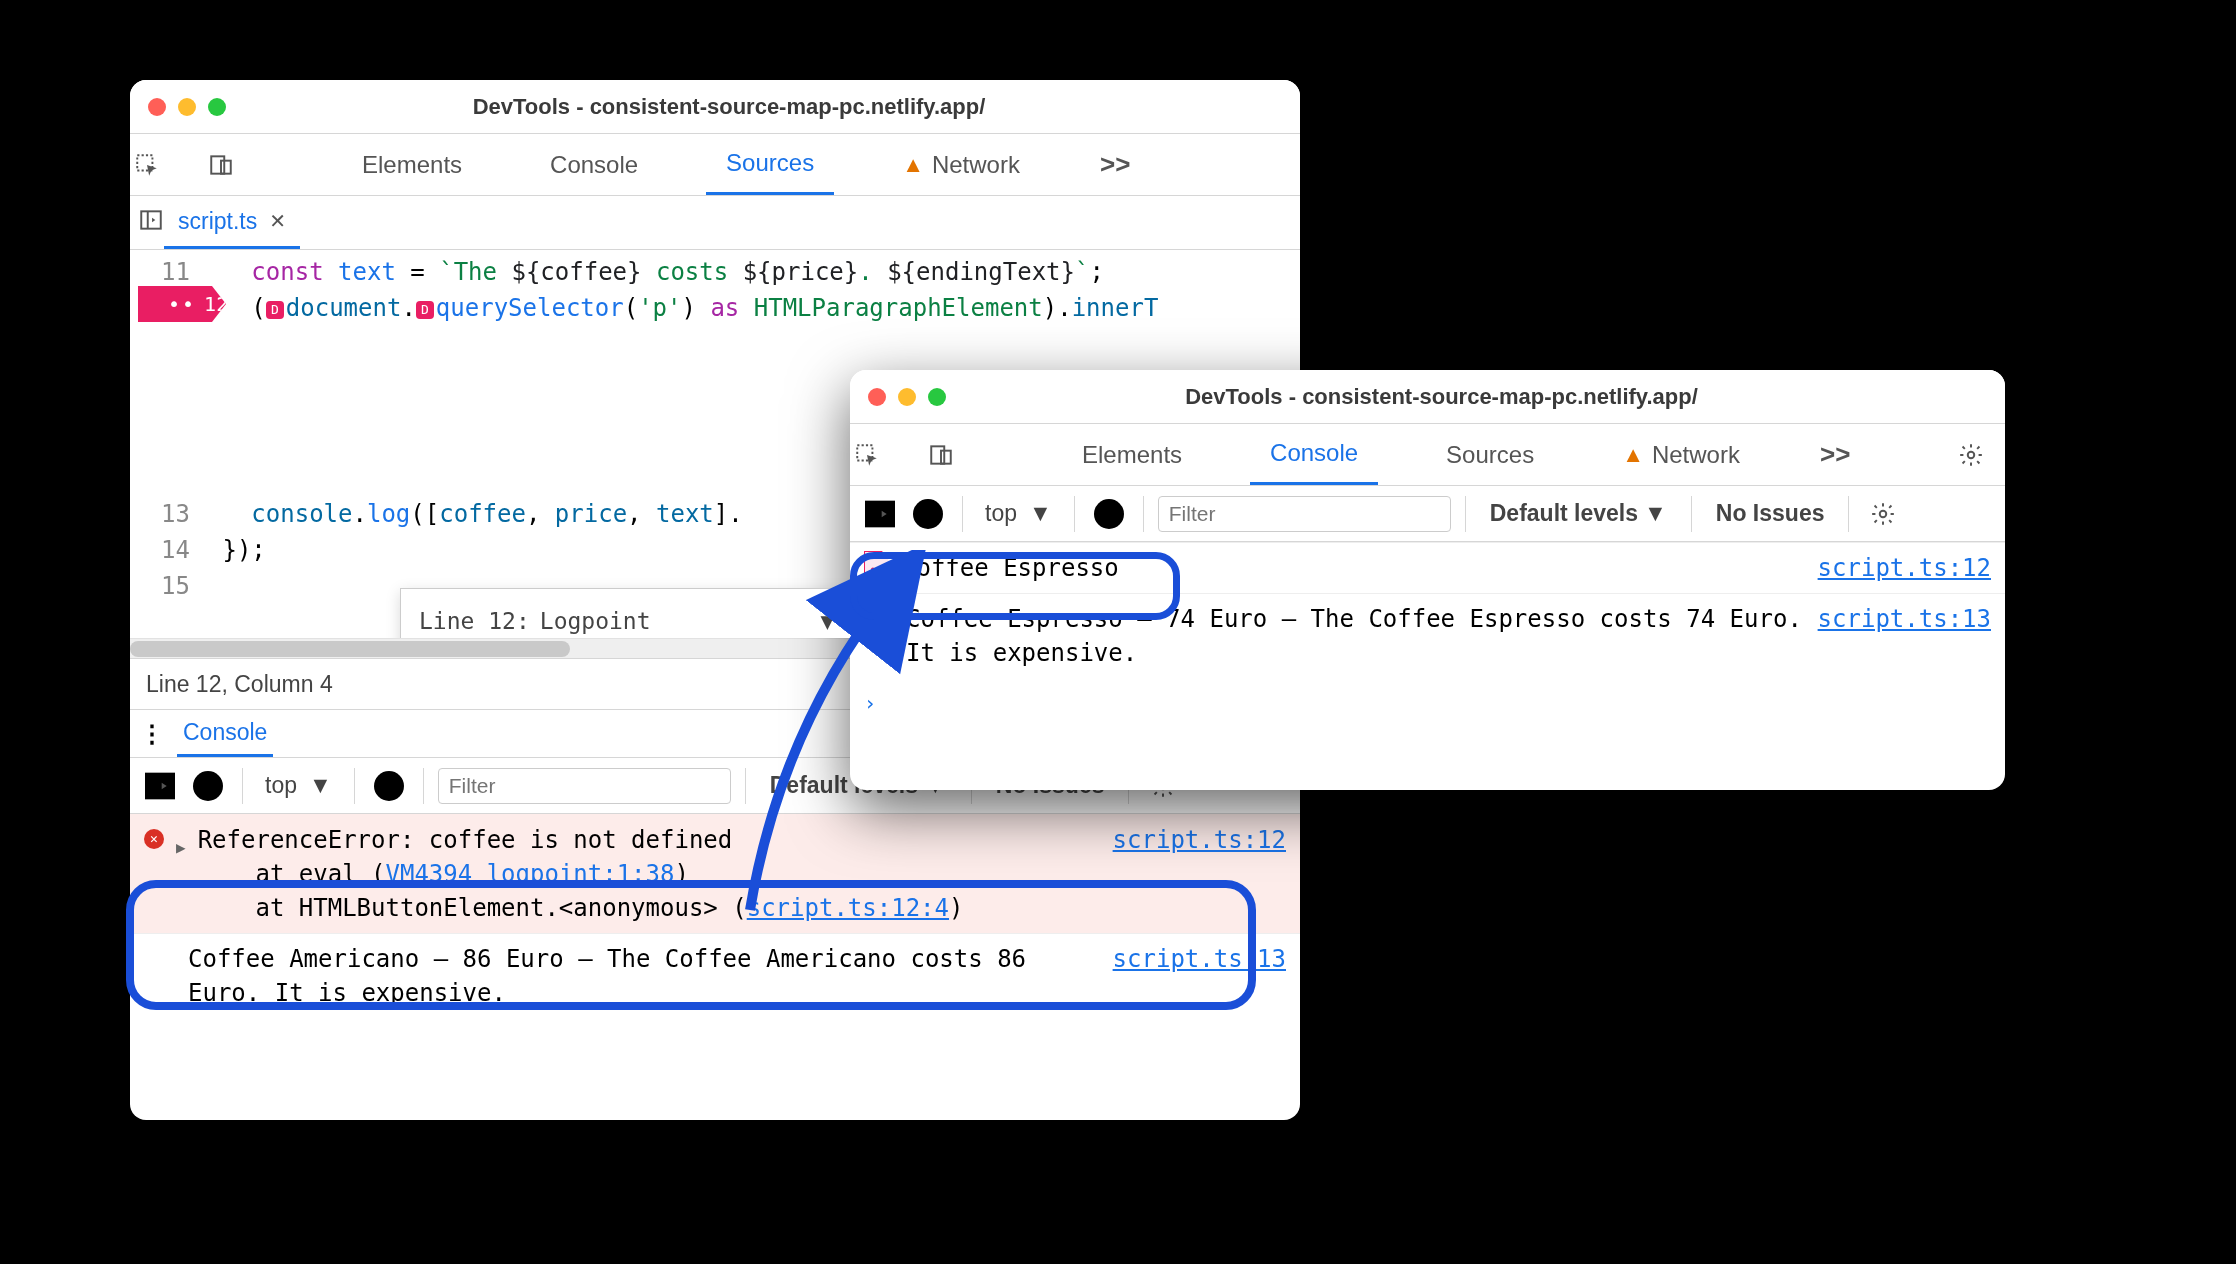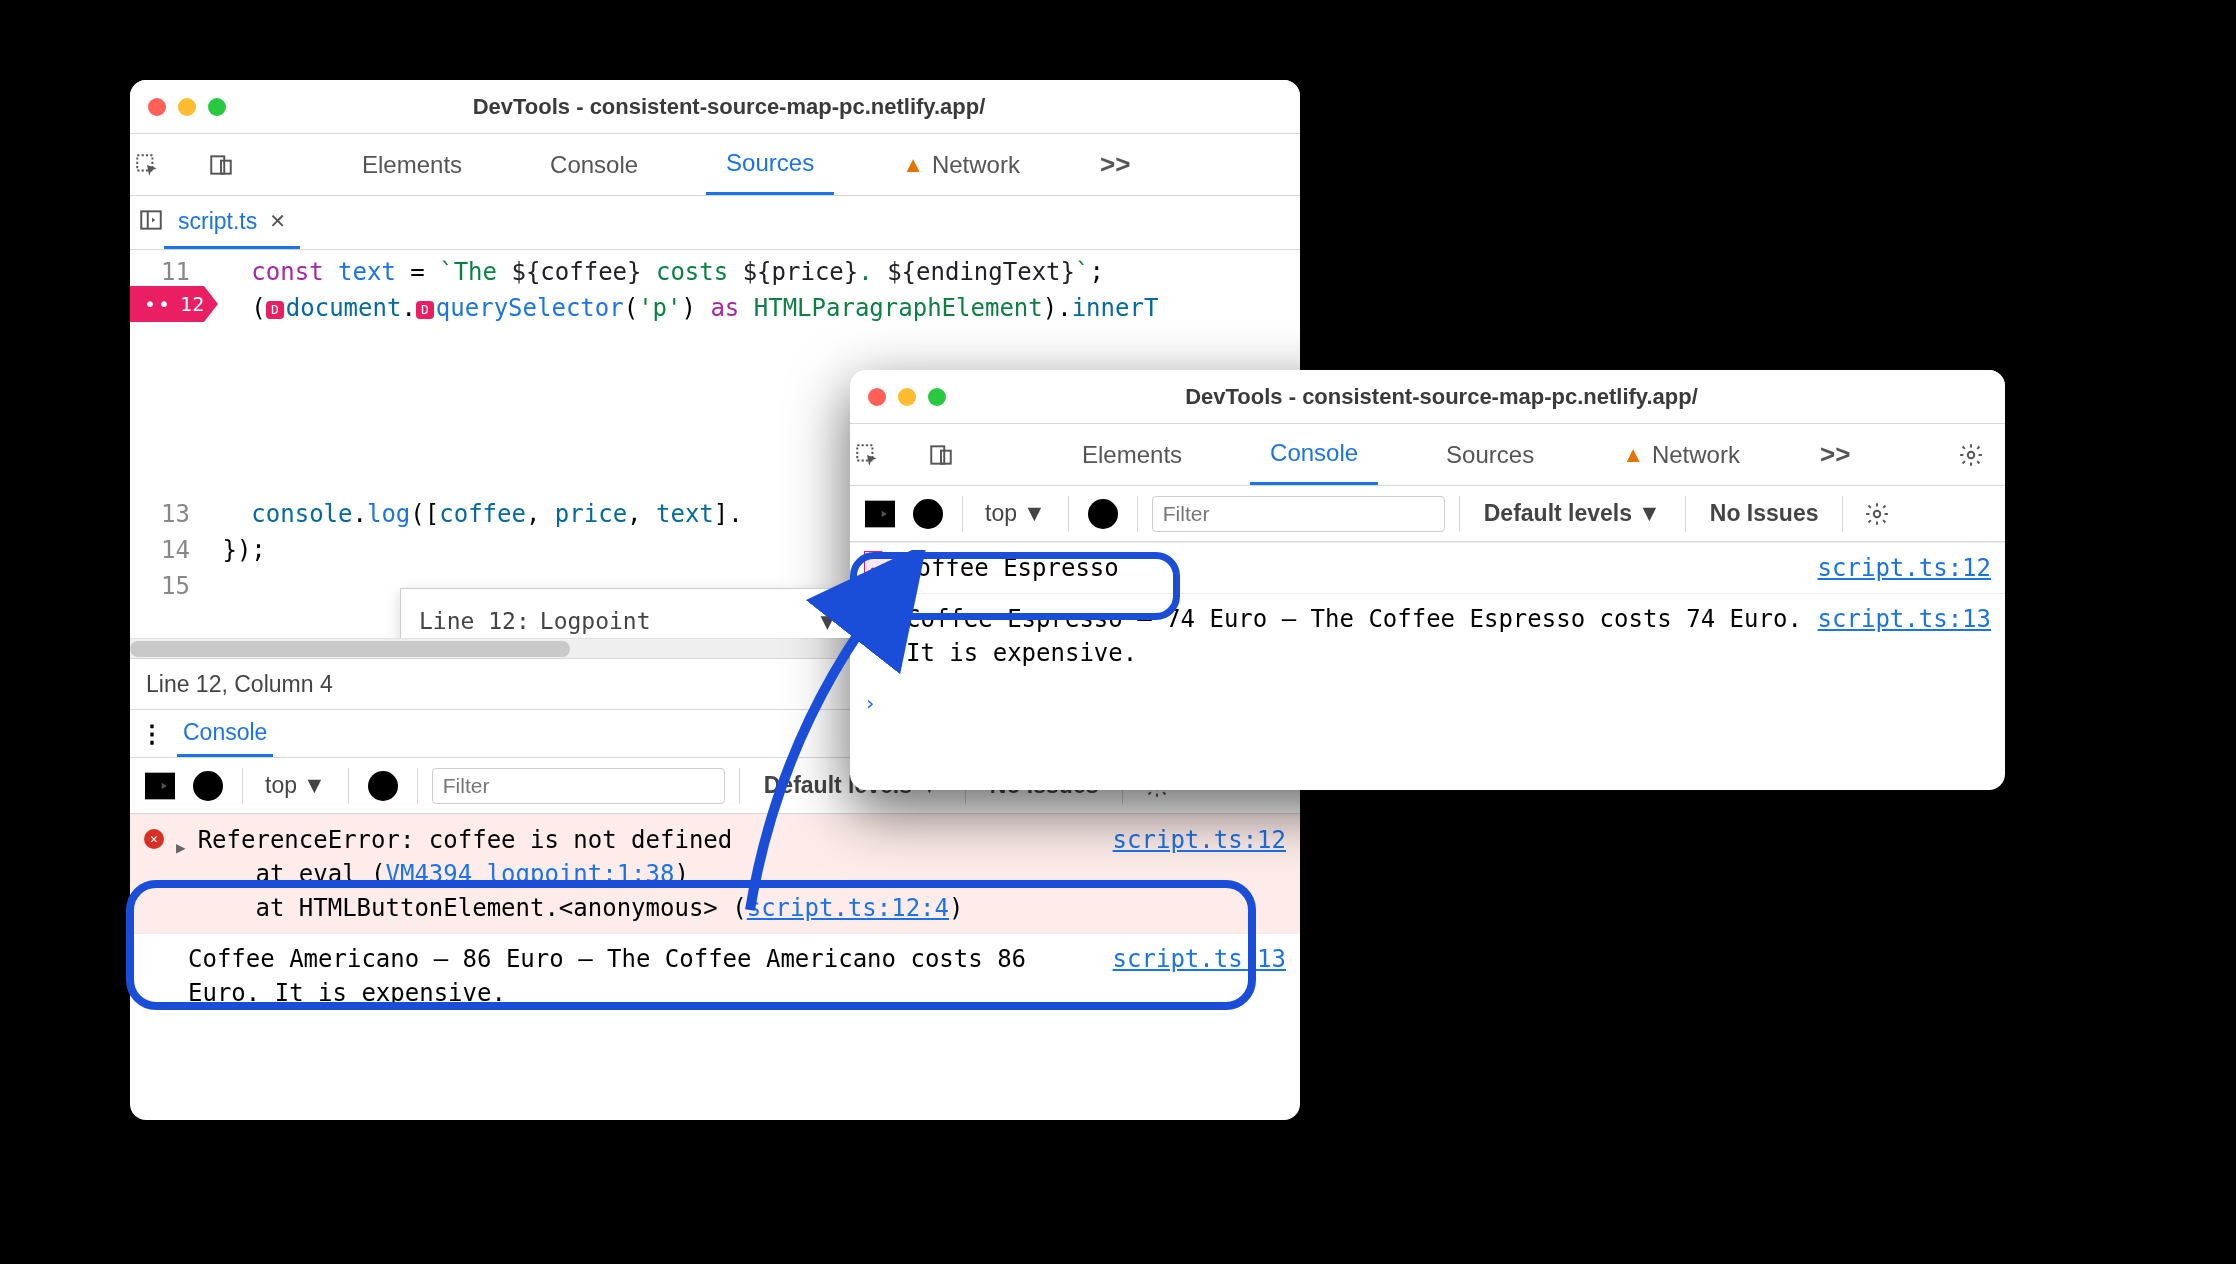--- a/index.html
+++ b/index.html
@@ -25,21 +25,21 @@
   .spacer { flex: 1; }
   .errbadge { display: inline-flex; align-items: center; justify-content: center; width: 22px; height: 22px; border-radius: 50%; background: #d93025; color: #fff; font-size: 14px; margin-right: 6px; }
 
   .filetabbar { height: 54px; display: flex; align-items: center; border-bottom: 1px solid #d6d6d6; padding: 0 8px; font-size: 23px; }
   .filetab { color: #1a73e8; padding: 0 14px; height: 100%; display: flex; align-items: center; gap: 12px; border-bottom: 3px solid #1a73e8; }
   .closex { color: #555; font-size: 20px; }
 
   .code { font-family: ui-monospace, Menlo, Consolas, monospace; font-size: 24px; line-height: 36px; position: relative; }
   .gutter { display: inline-block; width: 78px; text-align: right; color: #888; padding-right: 18px; vertical-align: top; }
   .codeline { white-space: pre; }
-  .bpmark { position: absolute; left: 0; top: 36px; height: 36px; background: #e91e63; color: #fff; font-size: 20px; display: flex; align-items: center; padding-left: 14px; padding-right: 18px; clip-path: polygon(0 0, calc(100% - 14px) 0, 100% 50%, calc(100% - 14px) 100%, 0 100%); }
+  .bpmark { position: absolute; left: 8px; top: 36px; height: 36px; background: #e91e63; color: #fff; font-size: 20px; display: flex; align-items: center; padding-left: 30px; padding-right: 18px; clip-path: polygon(0 0, calc(100% - 14px) 0, 100% 50%, calc(100% - 14px) 100%, 0 100%); }
   .bpmark::before { content: "•• "; letter-spacing: 2px; margin-right: 8px; }
 
   .kw { color: #a626a4; }
   .ident { color: #0369a1; }
   .str { color: #0b8043; }
   .tplvar { color: #202124; }
   .bluefn { color: #1a73e8; }
   .typ { color: #0b8043; }
 
   .d-badge { display:inline-block; width:18px; height:18px; border-radius:4px; background:#e91e63; color:#fff; font-size:13px; line-height:18px; text-align:center; vertical-align:2px; margin-right:2px; }
@@ -51,21 +51,21 @@
   .hscroll { height: 20px; background: #efefef; border-top: 1px solid #e2e2e2; position: relative; }
   .hscroll .thumb { position: absolute; left: 0; top: 2px; height: 16px; width: 440px; background: #c9c9c9; border-radius: 8px; }
 
   .statusbar { height: 52px; display:flex; align-items:center; justify-content:space-between; padding: 0 16px; font-size: 23px; color: #444; border-top:1px solid #d6d6d6; border-bottom:1px solid #d6d6d6; }
 
   .drawerhdr { height: 48px; display:flex; align-items:center; padding:0 10px; gap: 12px; border-bottom:1px solid #d6d6d6; font-size:23px; }
   .drawerhdr .contab { color:#1a73e8; border-bottom:3px solid #1a73e8; padding: 8px 6px; }
 
   .consolebar { height: 56px; display:flex; align-items:center; gap:8px; padding:0 10px; border-bottom:1px solid #d6d6d6; font-size:23px; color:#444; }
   .consolebar .btn { width:40px; height:40px; display:flex; align-items:center; justify-content:center; }
-  .ctxdd { display:flex; align-items:center; gap:6px; padding:0 8px; }
+  .ctxdd { display:flex; align-items:center; gap:12px; padding:0 8px; }
   .filterin { border:1px solid #ccc; border-radius:4px; height:36px; padding:0 10px; font-size:21px; color:#888; flex:0 0 260px; }
   .lvldd { padding:0 10px; display:flex; align-items:center; gap:6px;font-weight:bold; }
 
   .consolebody { font-family: ui-monospace, Menlo, monospace; font-size: 24px; line-height: 34px; }
   .cmsg { display:flex; padding: 8px 14px; border-top:1px solid #eee; align-items:flex-start; gap: 12px; }
   .cmsg.err { background:#fdecea; border-top-color:#fdecea; }
   .cmsg .body { flex:1; white-space:pre-wrap; }
   .cmsg .src { color:#1a73e8; text-decoration: underline; font-family: ui-monospace, Menlo, monospace; white-space:nowrap; }
   .errico { width:20px; height:20px; border-radius:50%; background:#d93025; color:#fff; font-size:13px; display:flex; align-items:center; justify-content:center; margin-top:6px; }
   .expcaret { color:#666; font-size:16px; margin-top:8px; }

